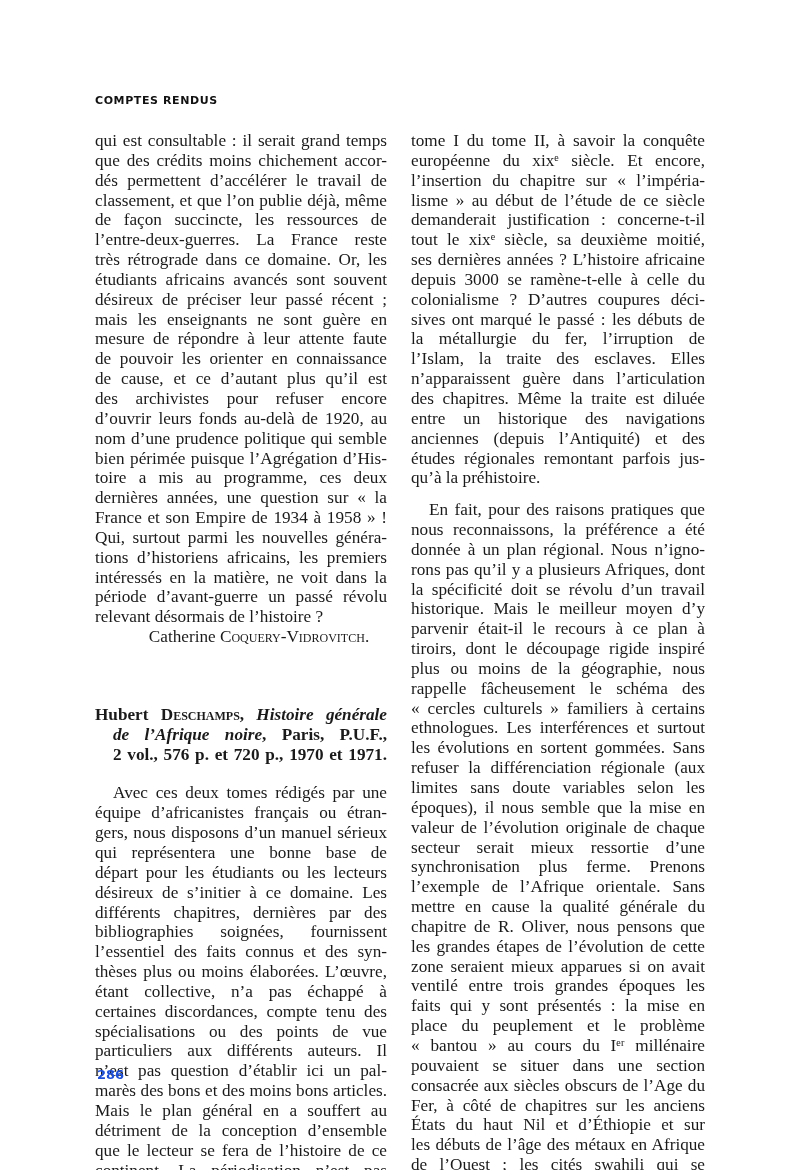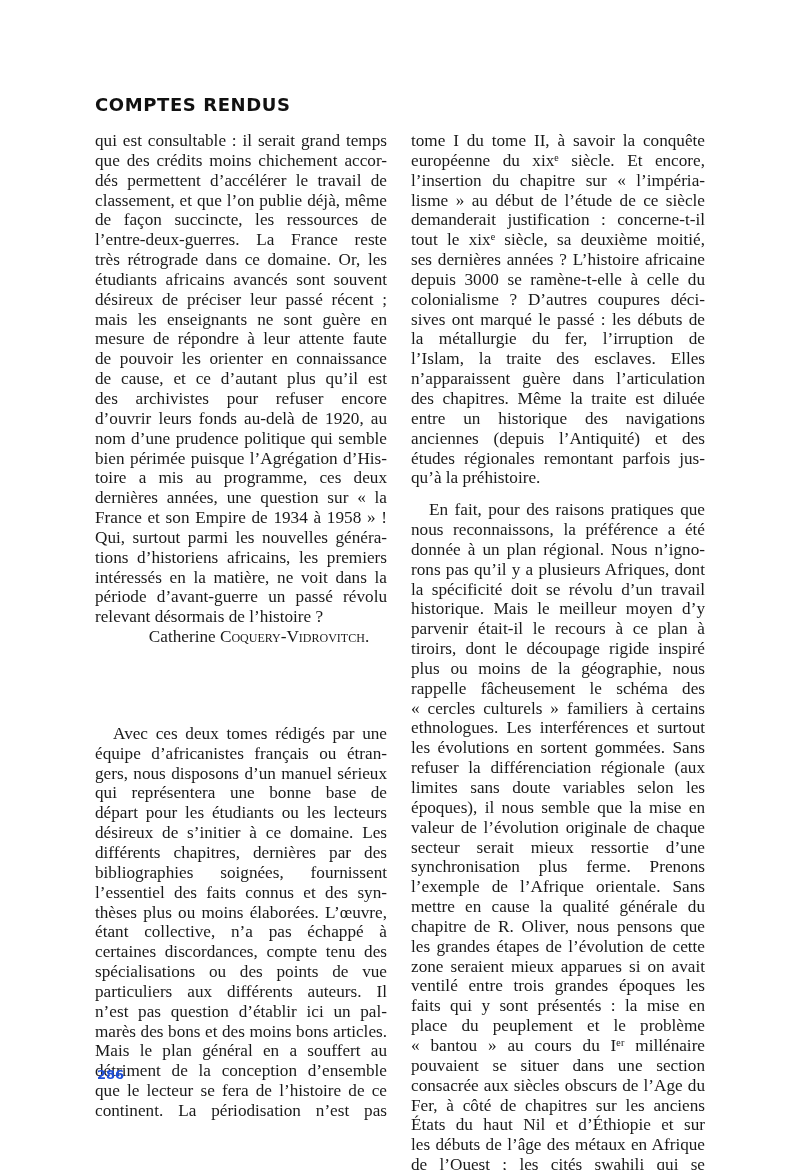--- a/index.html
+++ b/index.html
@@ -1,20 +1,20 @@
 <!DOCTYPE html>
 <html><head>
 <meta charset="utf-8">
 <style>
   html, body { margin: 0; padding: 0; background: #ffffff; }
   body { width: 801px; height: 1170px; position: relative; overflow: hidden; color: #1a1a1a; }
   .running-head {
     position: absolute; left: 95px; top: 94px;
     font-family: "DejaVu Sans", sans-serif; font-weight: bold;
-    font-size: 18px; letter-spacing: 0.6px; color: #111;
+    font-size: 11px; letter-spacing: 0.6px; color: #111;
   }
   .col {
     position: absolute; top: 131px; width: 292px;
     font-family: "Liberation Serif", serif; font-size: 17.2px;
     line-height: 19.85px; text-align: justify; hyphens: none;
   }
   .col-left { left: 95px; }
   .col-right { left: 411px; width: 294px; }
   .line { display: block; text-align: justify; text-align-last: justify; white-space: nowrap; overflow: visible; height: 19.85px; }
   .line.last { text-align-last: left; }
@@ -58,20 +58,25 @@
       <span class="line">dernières années, une question sur « la</span>
       <span class="line">France et son Empire de 1934 à 1958 » !</span>
       <span class="line">Qui, surtout parmi les nouvelles généra-</span>
       <span class="line">tions d’historiens africains, les premiers</span>
       <span class="line">intéressés en la matière, ne voit dans la</span>
       <span class="line">période d’avant-guerre un passé révolu</span>
       <span class="line last">relevant désormais de l’histoire ?</span>
     </div>
   <span class="signature"><span>Catherine </span><span class="sc">Coquery-Vidrovitch</span><span>.</span></span>
   <span class="gap" style="height:58px"></span>
+  <div class="ref">
+    <span class="line"><span>Hubert </span><span class="sc">Deschamps</span><span>, </span><i>Histoire générale</i></span>
+    <span class="line hang"><i>de l’Afrique noire</i><span>, Paris, P.U.F.,</span></span>
+    <span class="line hang">2 vol., 576 p. et 720 p., 1970 et 1971.</span>
+  </div>
   <span class="gap" style="height:19px"></span>
   <div id="r2">
       <span class="line indent">Avec ces deux tomes rédigés par une</span>
       <span class="line">équipe d’africanistes français ou étran-</span>
       <span class="line">gers, nous disposons d’un manuel sérieux</span>
       <span class="line">qui représentera une bonne base de</span>
       <span class="line">départ pour les étudiants ou les lecteurs</span>
       <span class="line">désireux de s’initier à ce domaine. Les</span>
       <span class="line">différents chapitres, dernières par des</span>
       <span class="line">bibliographies soignées, fournissent</span>

